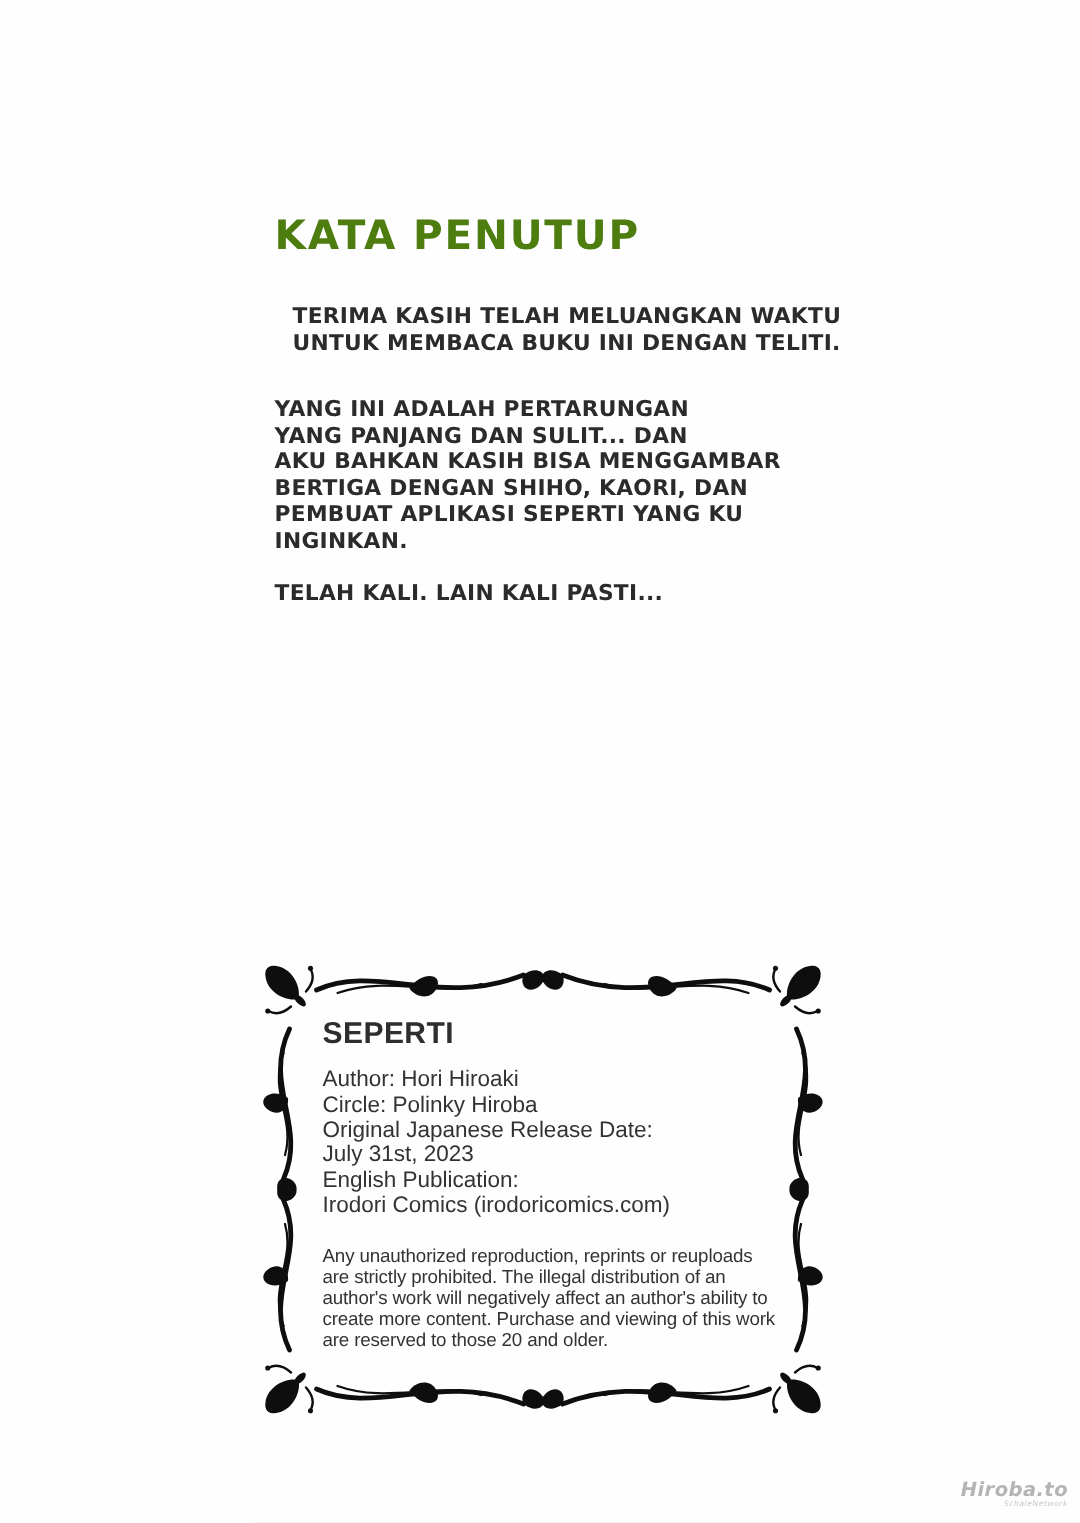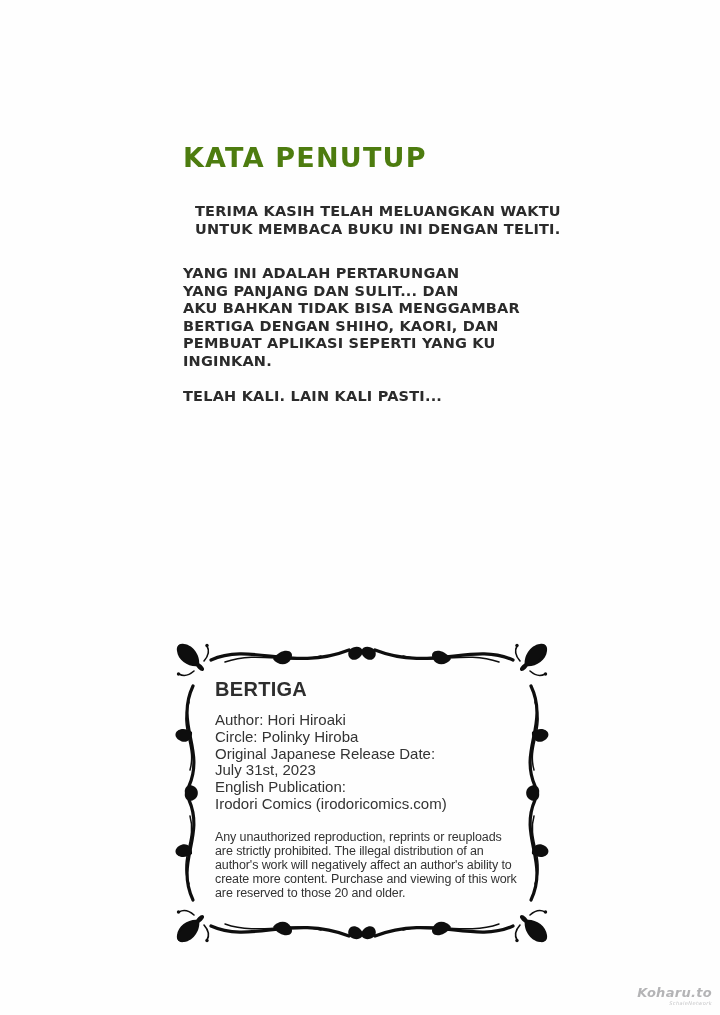--- a/index.html
+++ b/index.html
@@ -76,21 +76,21 @@
 <body>
 
 <div class="page">
 
   <div>
     <h1 class="afterword-title">KATA PENUTUP</h1>
     <p class="comic-para para-1">TERIMA KASIH TELAH MELUANGKAN WAKTU
 UNTUK MEMBACA BUKU INI DENGAN TELITI.</p>
     <p class="comic-para para-2">YANG INI ADALAH PERTARUNGAN
 YANG PANJANG DAN SULIT... DAN
-AKU BAHKAN TIDAK BISA MENGGAMBAR
+AKU BAHKAN KASIH BISA MENGGAMBAR
 BERTIGA DENGAN SHIHO, KAORI, DAN
 PEMBUAT APLIKASI SEPERTI YANG KU
 INGINKAN.</p>
     <p class="comic-para para-3">TELAH KALI. LAIN KALI PASTI...</p>
   </div>
 
   <div class="colophon-box">
 
     <svg class="ornament-frame" viewBox="0 0 390 318" xmlns="http://www.w3.org/2000/svg" aria-hidden="true">
       <defs>
@@ -121,29 +121,29 @@
           </g>
         </g>
       </defs>
       <use href="#quad"></use>
       <use href="#quad" transform="translate(390,0) scale(-1,1)"></use>
       <use href="#quad" transform="translate(0,318) scale(1,-1)"></use>
       <use href="#quad" transform="translate(390,318) scale(-1,-1)"></use>
     </svg>
 
     <div class="colophon-inner">
-      <h2 class="colophon-heading">BERTIGA</h2>
+      <h2 class="colophon-heading">SEPERTI</h2>
       <p class="colophon-lines">Author: Hori Hiroaki
 Circle: Polinky Hiroba
 Original Japanese Release Date:
 July 31st, 2023
 English Publication:
 Irodori Comics (irodoricomics.com)</p>
       <p class="colophon-legal">Any unauthorized reproduction, reprints or reuploads are strictly prohibited. The illegal distribution of an author's work will negatively affect an author's ability to create more content. Purchase and viewing of this work are reserved to those 20 and older.</p>
     </div>
   </div>
 
   <div class="watermark">
-    <span class="site">Koharu.to</span>
+    <span class="site">Hiroba.to</span>
     <span class="sub">SchaleNetwork</span>
   </div>
 
 </div>
 
 </body></html>

